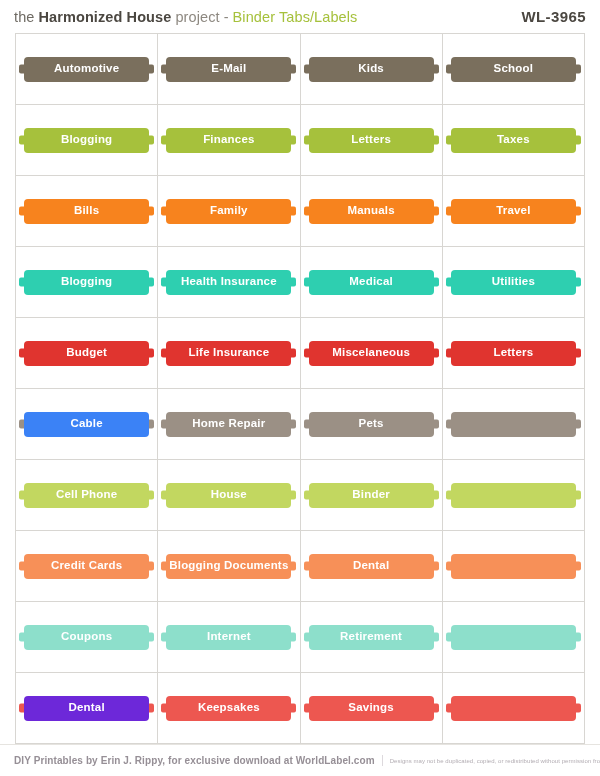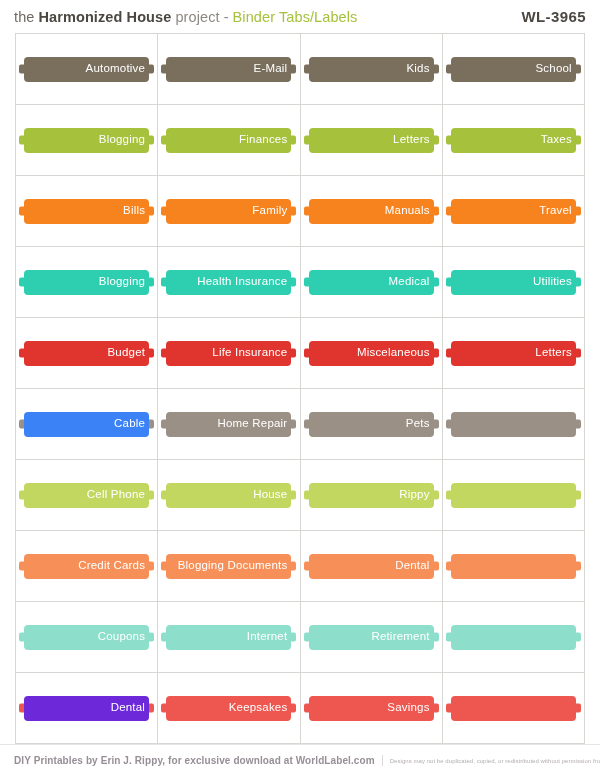--- a/index.html
+++ b/index.html
@@ -98,22 +98,23 @@
   }
 
   
   .tab {
     position: relative;
     width: 125px;
     height: 25px;
     border-radius: 4px;
     display: flex;
     align-items: center;
-    justify-content: flex-end;
-    box-sizing: border-box;
+    justify-content: center;
+    box-sizing: border-box;
+    font-weight: bold;
   }
   .tab .nub {
     position: absolute;
     top: 50%;
     transform: translateY(-50%);
     width: 5px;
     height: 9px;
     background: inherit;
   }
   .tab .nub.left {
@@ -370,21 +371,21 @@
       <div class="cell">
         <div class="tab" style="background: rgb(194, 215, 96);">
           <span class="nub left" style="background: rgb(194, 215, 96);"></span>
           <span class="tab-label">House</span>
           <span class="nub right" style="background: rgb(194, 215, 96);"></span>
         </div>
       </div>
       <div class="cell">
         <div class="tab" style="background: rgb(194, 215, 96);">
           <span class="nub left" style="background: rgb(194, 215, 96);"></span>
-          <span class="tab-label">Rippy</span>
+          <span class="tab-label">Binder</span>
           <span class="nub right" style="background: rgb(194, 215, 96);"></span>
         </div>
       </div>
       <div class="cell">
         <div class="tab" style="background: rgb(194, 215, 96);">
           <span class="nub left" style="background: rgb(194, 215, 96);"></span>
           <span class="tab-label"></span>
           <span class="nub right" style="background: rgb(194, 215, 96);"></span>
         </div>
       </div>

